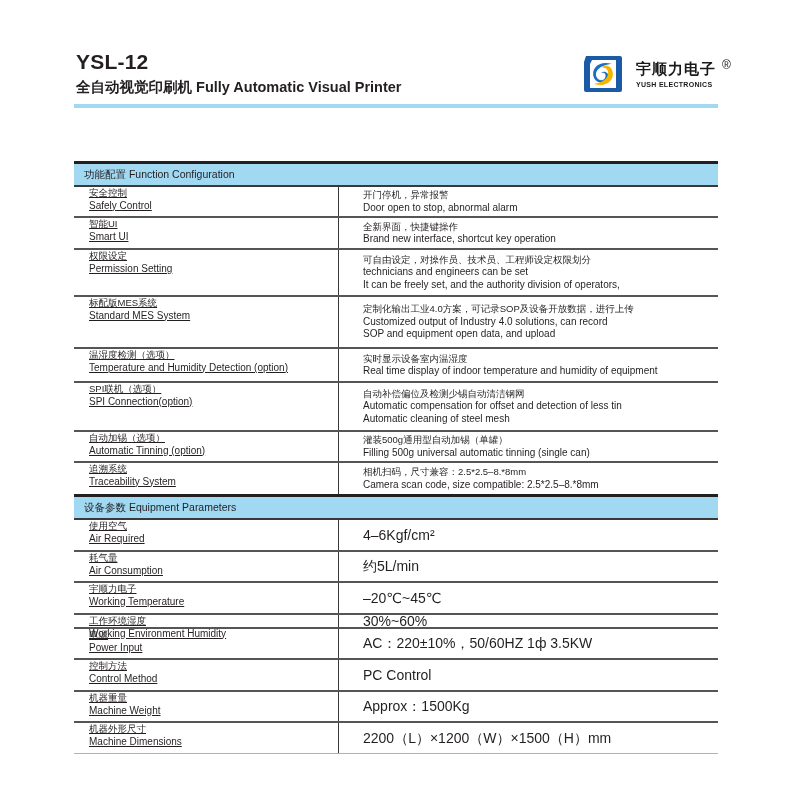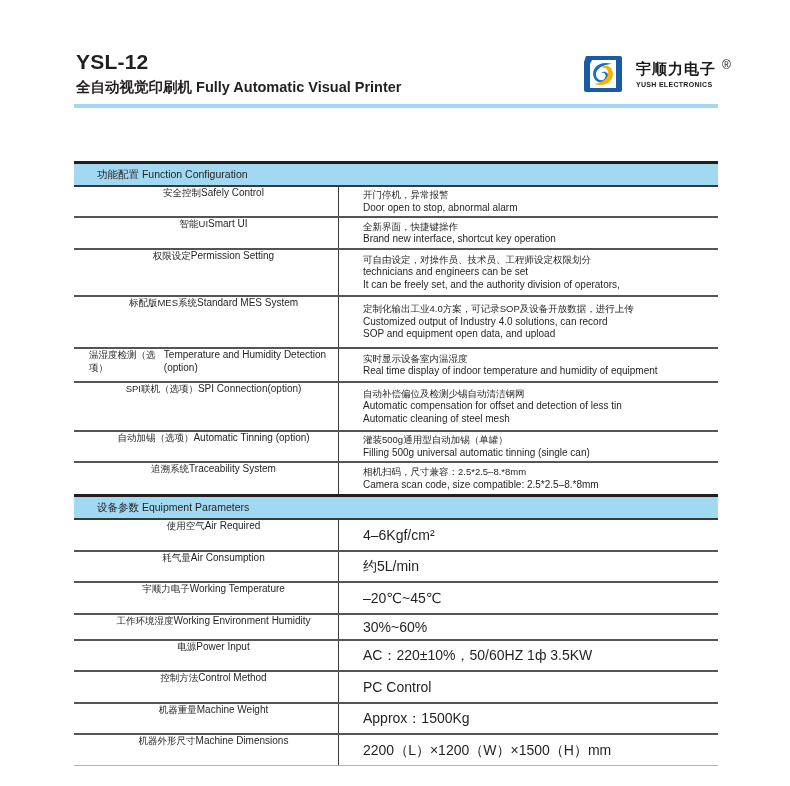--- a/index.html
+++ b/index.html
@@ -9,25 +9,25 @@
   .subtitle { position:absolute; left:76px; top:78px; font-size:14.5px; font-weight:bold; color:#231f20; }
   .topbar { position:absolute; left:74px; top:104px; width:644px; height:4px; background:#a1d8f2; }
   .logo { position:absolute; left:582px; top:52px; height:44px; display:flex; align-items:center; }
   .logo-mark { width:42px; height:40px; }
   .logo-text { margin-left:12px; display:flex; flex-direction:column;justify-content:flex-end; }
   .logo-cn { font-size:15px; font-weight:bold; color:#1a1a1a; letter-spacing:1px; display:flex; align-items:flex-start; }
   .logo-reg { font-size:12px; font-weight:normal; margin-left:6px; margin-top:-2px; }
   .logo-en { font-size:7px; font-weight:bold; color:#1a1a1a; letter-spacing:0.3px; margin-top:2px; }
 
   .table { position:absolute; left:74px; top:161px; width:644px; border-top:3px solid #231f20; }
-  .sec { background:#a1d8f2; height:23px; display:flex; align-items:center; padding-left:23px; font-size:10.5px; color:#231f20; border-bottom:2px solid #3b3838; box-sizing:border-box; }
+  .sec { background:#a1d8f2; height:23px; display:flex; align-items:center; padding-left:10px; font-size:10.5px; color:#231f20; border-bottom:2px solid #3b3838; box-sizing:border-box; }
   .sec.second { border-top:3px solid #231f20; height:26px; }
   .row { display:flex; border-bottom:2px solid #555; box-sizing:border-box; }
   .row.last { border-bottom:1px solid #eab308; }
-  .cell-l { width:265px; border-right:1px solid #3b3838; padding-left:15px; box-sizing:border-box; display:flex; justify-content:center; font-size:10px; line-height:12.5px; color:#231f20; }
+  .cell-l { width:265px; border-right:1px solid #3b3838; padding-left:15px; box-sizing:border-box; display:flex; flex-direction:column; font-size:10px; line-height:12.5px; color:#231f20;text-decoration:underline; }
   .cell-r { flex:1; padding-left:24px; box-sizing:border-box; display:flex; flex-direction:column; justify-content:center; font-size:10px; line-height:12.5px; color:#231f20; }
   .cell-r.single { font-size:14px; }
   .cn { font-size:9.5px; }
 </style>
 </head>
 <body>
 
 <div class="title">YSL-12</div>
 <div class="subtitle">全自动视觉印刷机 Fully Automatic Visual Printer</div>
 
@@ -158,21 +158,21 @@
   </div>
   <div class="row" style="height:32px">
     <div class="cell-l">
         <span class="cn">宇顺力电子</span>
         <span>Working Temperature</span>
       </div>
     <div class="cell-r single">
         <span>–20℃~45℃</span>
       </div>
   </div>
-  <div class="row" style="height:26px">
+  <div class="row" style="height:14px">
     <div class="cell-l">
         <span class="cn">工作环境湿度</span>
         <span>Working Environment Humidity</span>
       </div>
     <div class="cell-r single">
         <span>30%~60%</span>
       </div>
   </div>
   <div class="row" style="height:31px">
     <div class="cell-l">

